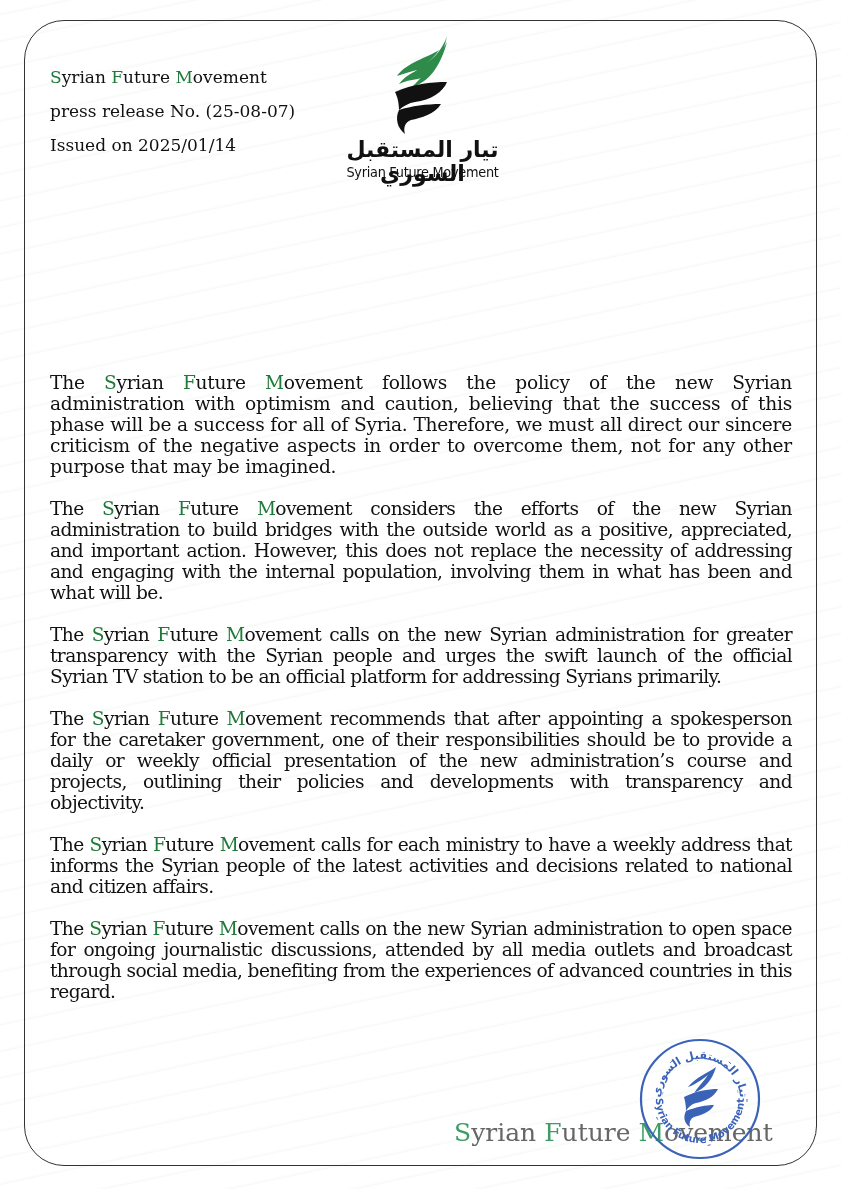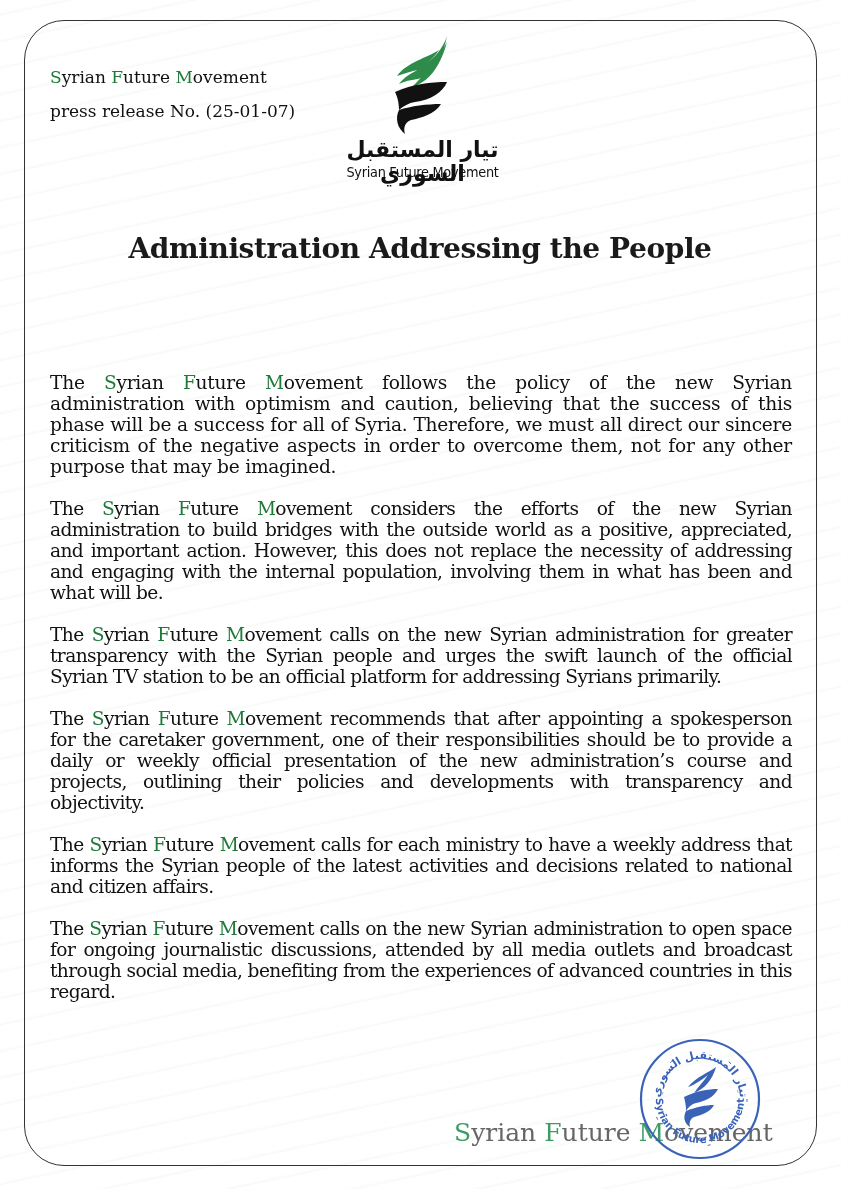--- a/index.html
+++ b/index.html
@@ -48,36 +48,36 @@
     .stamp { position: absolute; left: 638px; top: 1037px; width: 124px; height: 124px; }
   </style>
 </head>
 <body>
 
 <div class="watermark"></div>
 <div class="frame"></div>
 
 <div class="header-info">
   <div><span class="g">S</span><span>yrian </span><span class="g">F</span><span>uture </span><span class="g">M</span><span>ovement</span></div>
-  <div>press release No. (25-01-07)</div>
+  <div>press release No. (25-08-07)</div>
+  <div>Issued on 2025/01/14</div>
 </div>
 
 <div class="logo">
   <svg width="175" height="104" viewBox="0 0 175 104" style="position:absolute;left:0;top:0;">
     <path d="M112 2 C108 22 100 36 86 44 C80 46 72 46 64 50 C70 42 76 40 82 36 C74 38 68 40 62 42 C72 28 92 24 104 16 C100 22 96 26 90 30 C100 24 108 14 112 2 Z" fill="#2e8b4a"></path>
     <path d="M112 8 C106 30 96 46 80 52 L74 56 C86 44 100 30 112 8 Z" fill="#2e8b4a"></path>
     <path d="M60 58 C78 50 96 48 112 48 C108 58 96 66 80 68 C74 69 68 72 64 76 C64 68 62 62 60 58 Z" fill="#111"></path>
     <path d="M64 76 C76 72 92 70 106 70 C100 80 86 84 76 86 C70 88 68 94 70 100 C62 94 60 84 64 76 Z" fill="#111"></path>
   </svg>
   <div class="arabic">تيار المستقبل السوري</div>
   <div class="latin">Syrian Future Movement</div>
 </div>
 
 <div class="title">
-  <div>Administration Addressing the People</div>
 </div>
 
 <div class="body">
   <p class="para"><span>The </span><span class="g">S</span><span>yrian </span><span class="g">F</span><span>uture </span><span class="g">M</span><span>ovement</span><span> follows the policy of the new Syrian administration with optimism and caution, believing that the success of this phase will be a success for all of Syria. Therefore, we must all direct our sincere criticism of the negative aspects in order to overcome them, not for any other purpose that may be imagined.</span></p>
   <p class="para condensed"><span>The </span><span class="g">S</span><span>yrian </span><span class="g">F</span><span>uture </span><span class="g">M</span><span>ovement</span><span> considers the efforts of the new Syrian administration to build bridges with the outside world as a positive, appreciated, and important action. However, this does not replace the necessity of addressing and engaging with the internal population, involving them in what has been and what will be.</span></p>
   <p class="para condensed"><span>The </span><span class="g">S</span><span>yrian </span><span class="g">F</span><span>uture </span><span class="g">M</span><span>ovement</span><span> calls on the new Syrian administration for greater transparency with the Syrian people and urges the swift launch of the official Syrian TV station to be an official platform for addressing Syrians primarily.</span></p>
   <p class="para condensed"><span>The </span><span class="g">S</span><span>yrian </span><span class="g">F</span><span>uture </span><span class="g">M</span><span>ovement</span><span> recommends that after appointing a spokesperson for the caretaker government, one of their responsibilities should be to provide a daily or weekly official presentation of the new administration’s course and projects, outlining their policies and developments with transparency and objectivity.</span></p>
   <p class="para condensed"><span>The </span><span class="g">S</span><span>yrian </span><span class="g">F</span><span>uture </span><span class="g">M</span><span>ovement</span><span> calls for each ministry to have a weekly address that informs the Syrian people of the latest activities and decisions related to national and citizen affairs.</span></p>
   <p class="para condensed"><span>The </span><span class="g">S</span><span>yrian </span><span class="g">F</span><span>uture </span><span class="g">M</span><span>ovement</span><span> calls on the new Syrian administration to open space for ongoing journalistic discussions, attended by all media outlets and broadcast through social media, benefiting from the experiences of advanced countries in this regard.</span></p>
 </div>

